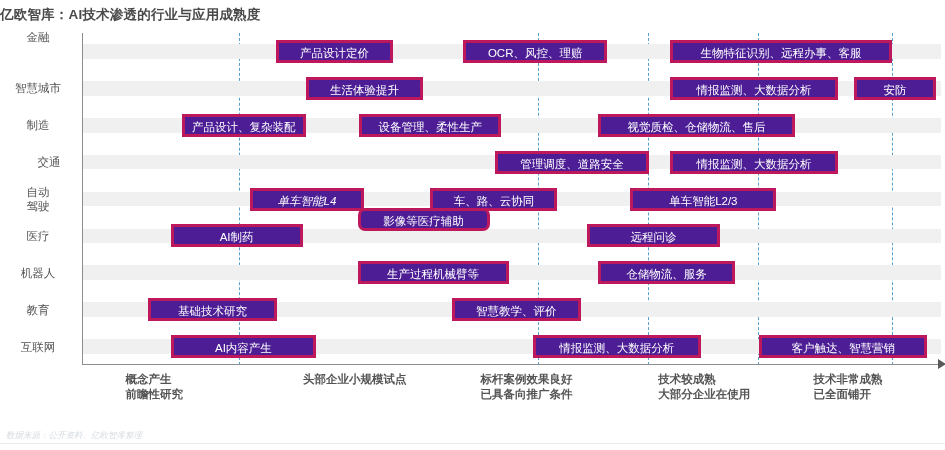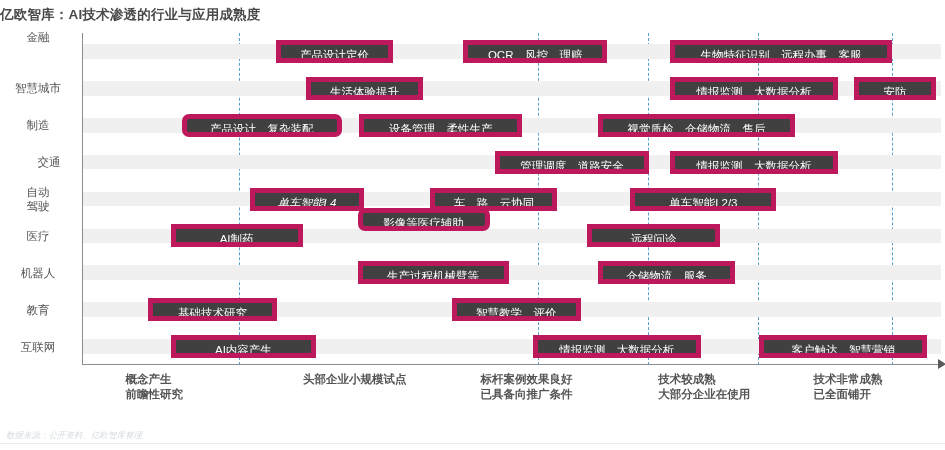--- a/index.html
+++ b/index.html
@@ -58,22 +58,22 @@
     text-align:center;
     font-size:11.5px;color:#545454;
     line-height:14px;
     white-space:pre-line;
   }
 
   
   .bar{
     position:absolute;
     height:23px;
-    background:#404040;
-    border:5px solid #be185d;
+    background:#4c1d95;
+    border:3px solid #be185d;
     box-sizing:border-box;
     color:#ffffff;
     font-size:11.5px;
     line-height:21px;
     text-align:center;
     white-space:nowrap;
     overflow:hidden;
   }
 
   
@@ -112,22 +112,22 @@
       <div class="grid" style="left: 809.094px;"></div>
       <div class="band" style="top: 11.0667px; height: 14.7556px;"></div>
       <div class="bar" style="left: 193.05px; width: 116.688px; top: 6.94444px;">产品设计定价</div>
       <div class="bar" style="left: 380.094px; width: 144.144px; top: 6.94444px;">OCR、风控、理赔</div>
       <div class="bar" style="left: 586.872px; width: 222.222px; top: 6.94444px;">生物特征识别、远程办事、客服</div>
       <div class="band" style="top: 47.9556px; height: 14.7556px;"></div>
       <div class="bar" style="left: 223.08px; width: 116.688px; top: 43.8333px;">生活体验提升</div>
       <div class="bar" style="left: 586.872px; width: 168.168px; top: 43.8333px;">情报监测、大数据分析</div>
       <div class="bar" style="left: 771.342px; width: 81.51px; top: 43.8333px;">安防</div>
       <div class="band" style="top: 84.8444px; height: 14.7556px;"></div>
-      <div class="bar" style="left: 98.67px; width: 160px; top: 80.7222px; border-radius: 7px;">产品设计、复杂装配</div>
-      <div class="bar" style="left: 276.276px; width: 163px; top: 80.7222px;">设备管理、柔性生产</div>
+      <div class="bar" style="left: 98.67px; width: 124px; top: 80.7222px;">产品设计、复杂装配</div>
+      <div class="bar" style="left: 276.276px; width: 142px; top: 80.7222px;">设备管理、柔性生产</div>
       <div class="bar" style="left: 514.8px; width: 197.34px; top: 80.7222px;">视觉质检、仓储物流、售后</div>
       <div class="band" style="top: 121.733px; height: 14.7556px;"></div>
       <div class="bar" style="left: 411.84px; width: 154.44px; top: 117.611px;">管理调度、道路安全</div>
       <div class="bar" style="left: 586.872px; width: 168.168px; top: 117.611px;">情报监测、大数据分析</div>
       <div class="band" style="top: 158.622px; height: 14.7556px;"></div>
       <div class="bar" style="left: 167.31px; width: 113.256px; top: 154.5px; font-style: italic;">单车智能L4</div>
       <div class="bar" style="left: 347.49px; width: 126.984px; top: 154.5px;">车、路、云协同</div>
       <div class="bar" style="left: 547.404px; width: 145.86px; top: 154.5px;">单车智能L2/3</div>
       <div class="band" style="top: 195.511px; height: 14.7556px;"></div>
       <div class="bar" style="left: 87.516px; width: 132.132px; top: 191.389px;">AI制药</div>

